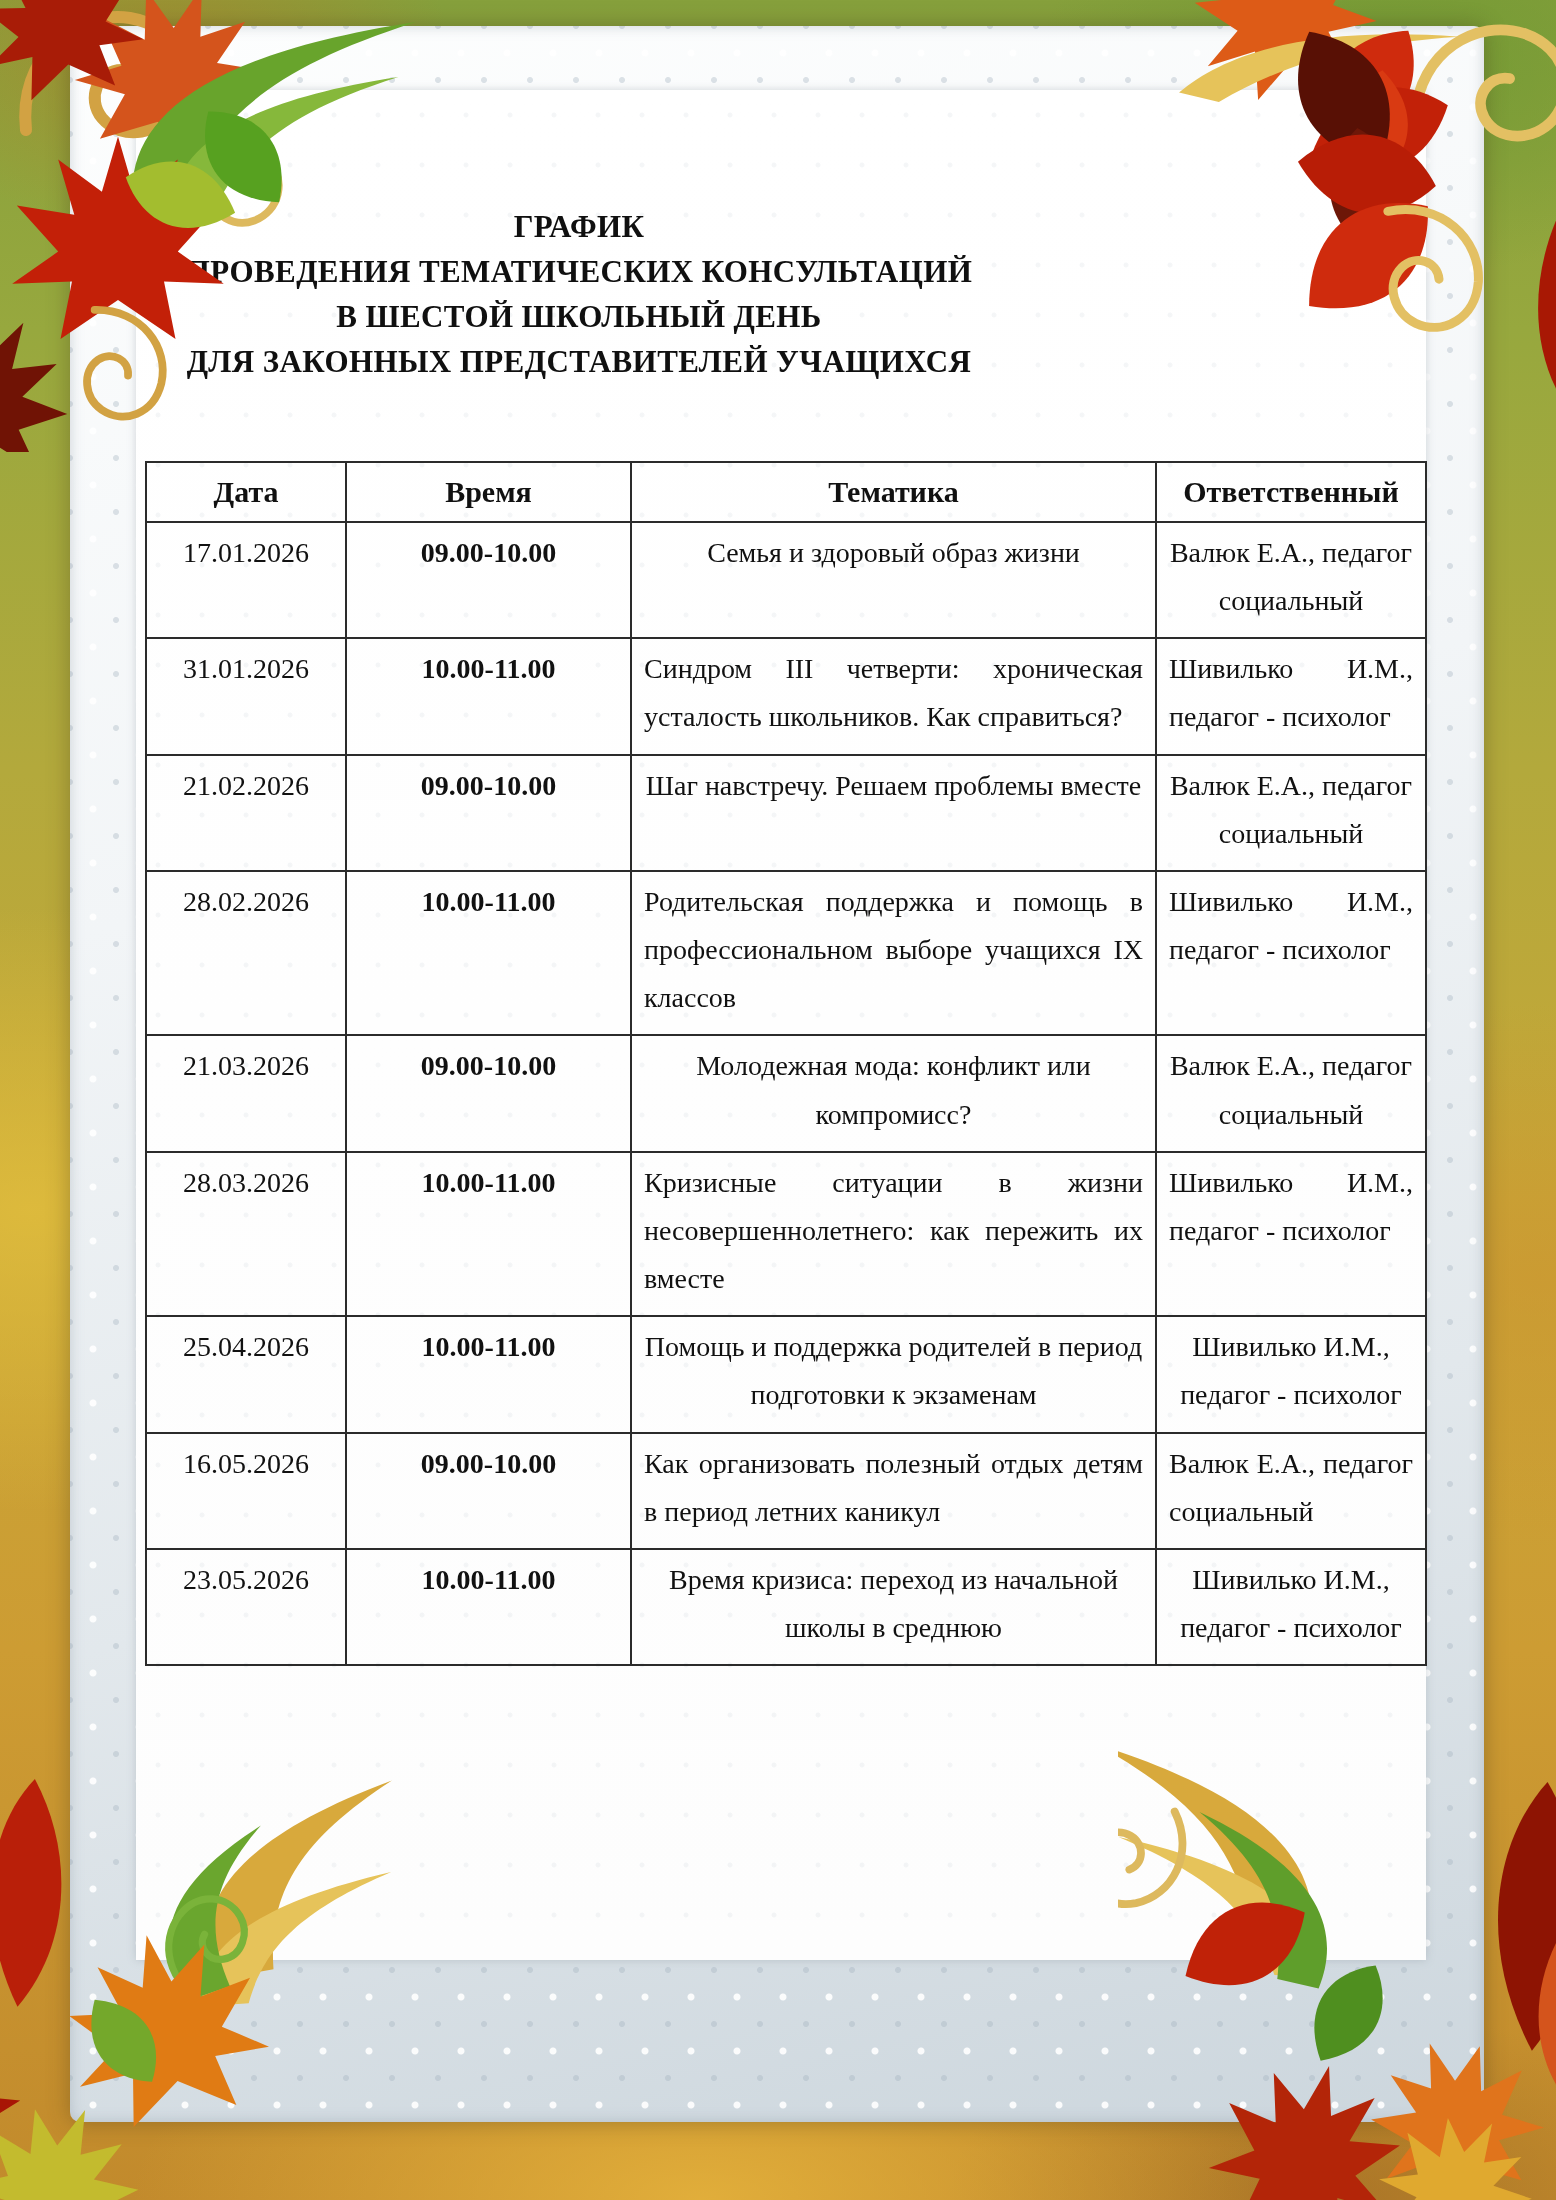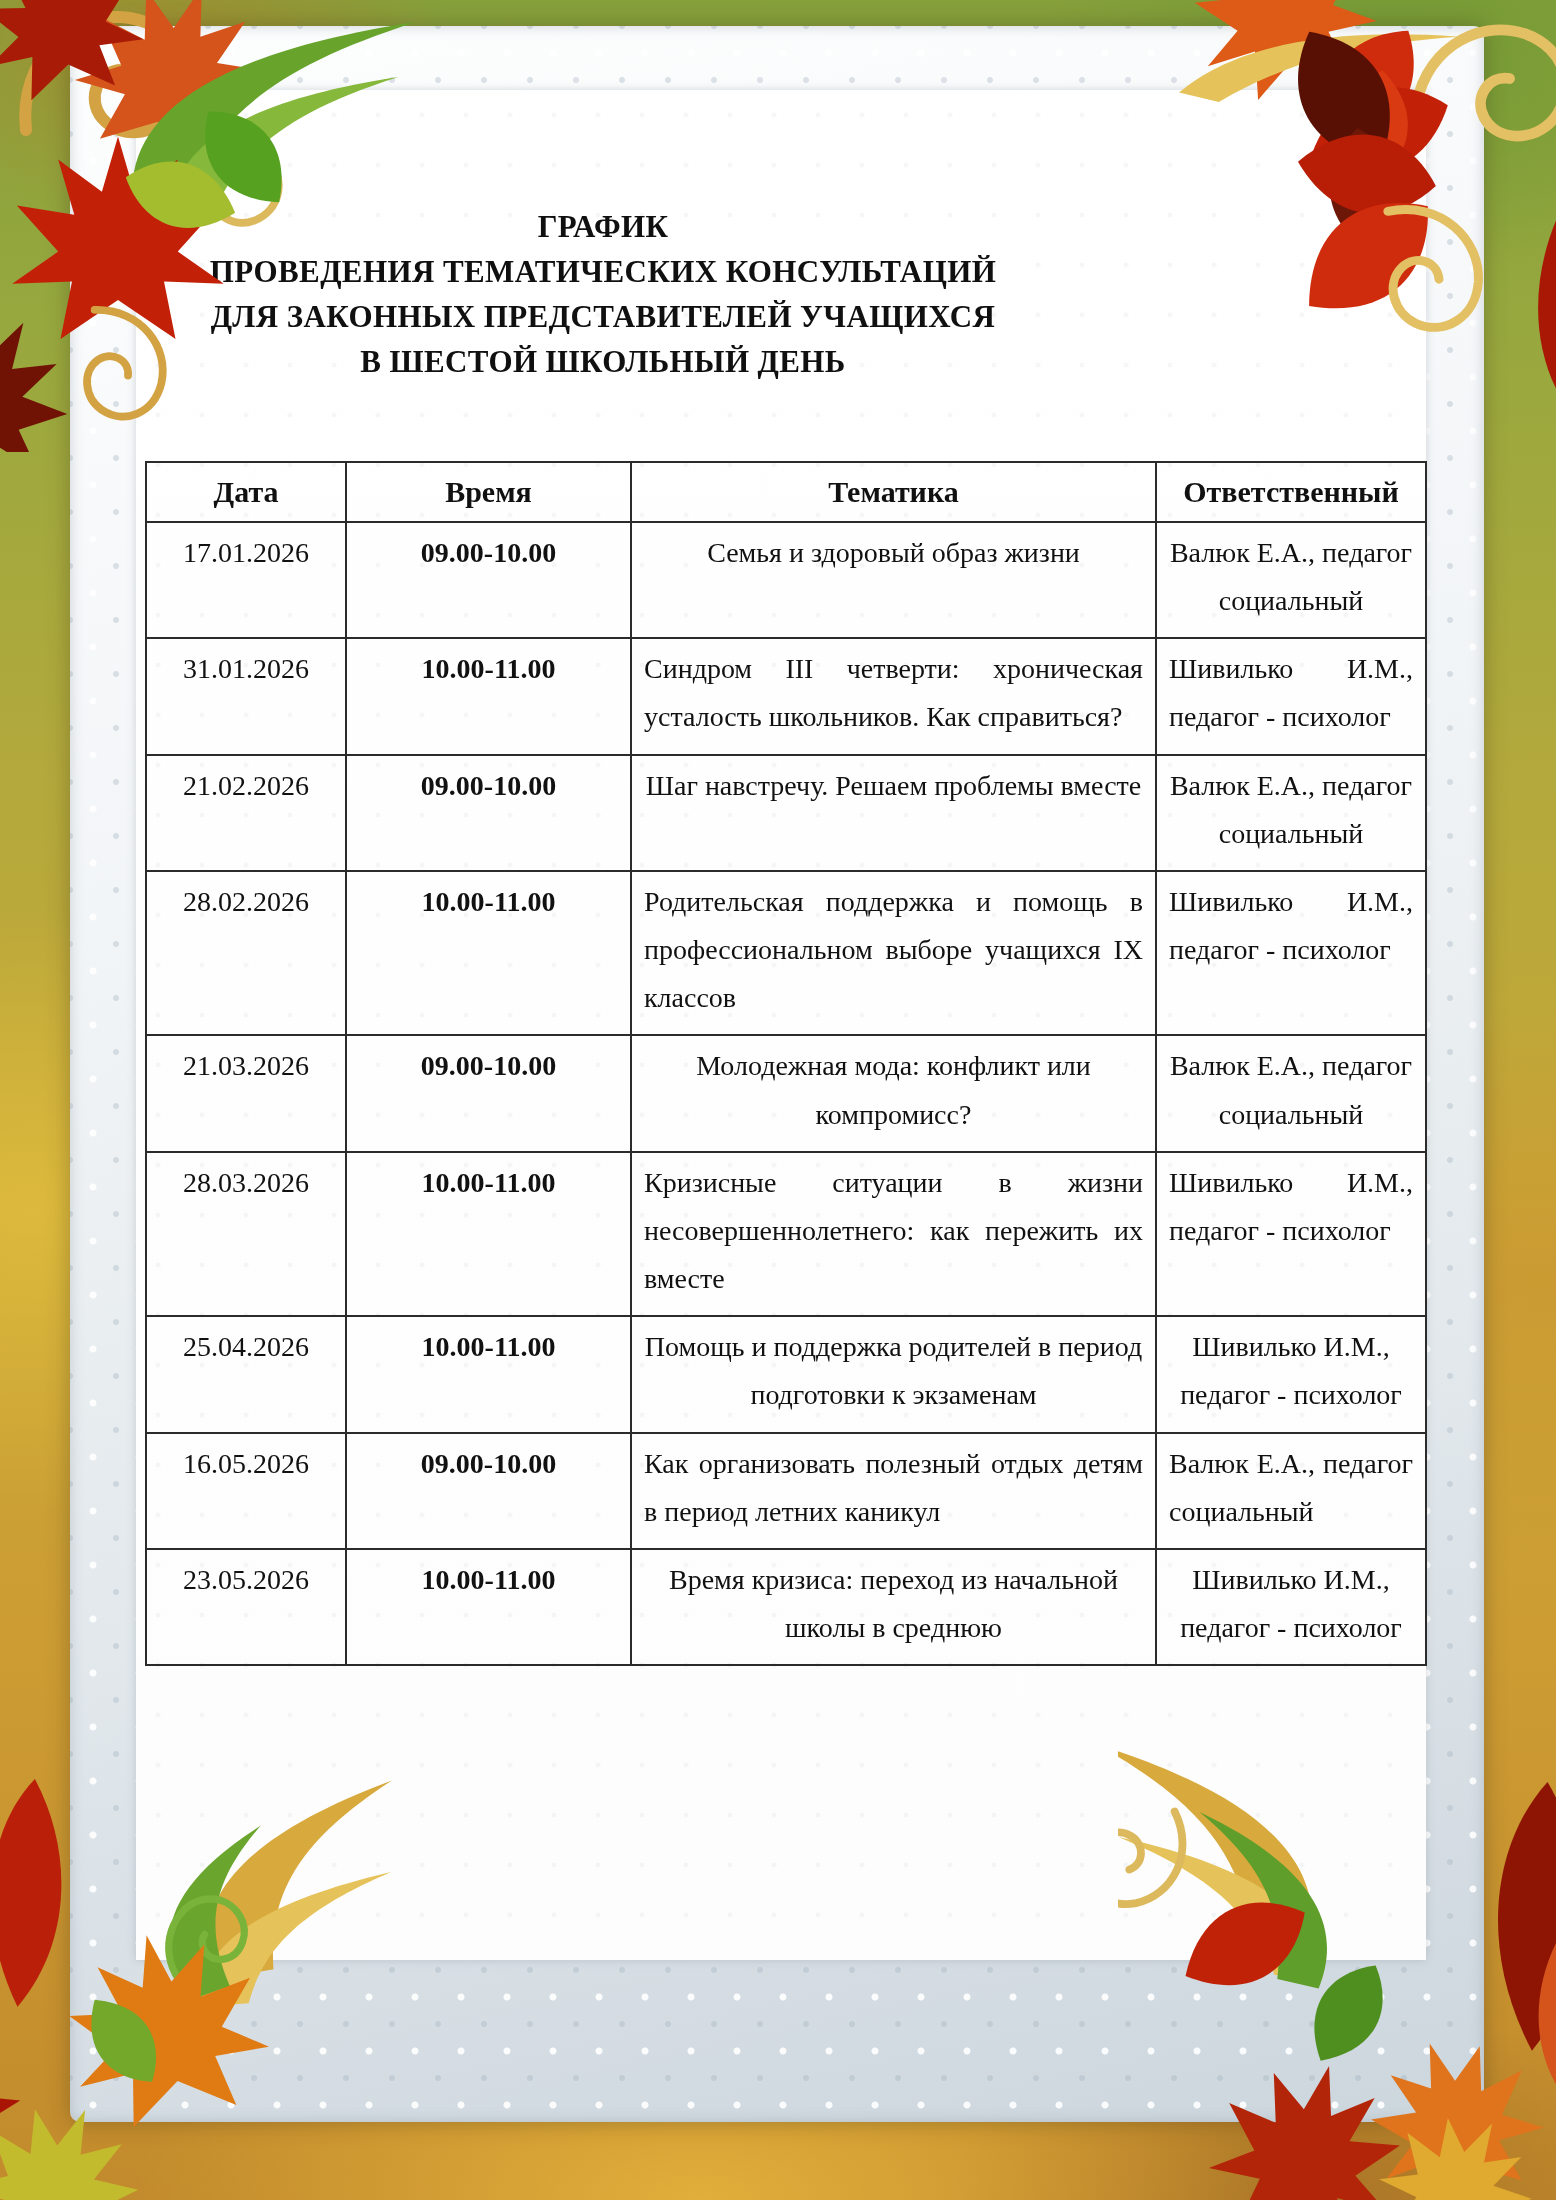--- a/index.html
+++ b/index.html
@@ -33,21 +33,21 @@
   .paper{
     position:absolute;left:136px;top:90px;width:1290px;height:1870px;
     background-image:
       radial-gradient(circle, rgba(190,200,208,.16) 0 2px, transparent 3px),
       linear-gradient(#ffffff,#fdfdfd);
     background-size:44px 50px,100% 100%;
     box-shadow:0 0 8px rgba(130,140,150,.35);
   }
   
   .title{
-    position:absolute;top:204px;left:148px;width:910px;
+    position:absolute;top:204px;left:124px;width:910px;
     text-align:center;color:#101010;
     font-weight:bold;font-size:31px;line-height:45px;
     letter-spacing:.4px;
   }
   
   .tbl-wrap{position:absolute;top:461px;left:145px;width:1280px;}
   table.sched{
     border-collapse:collapse;table-layout:fixed;width:1280px;
     color:#111;font-size:28px;
   }
@@ -86,22 +86,22 @@
 </svg>
 
 <div class="page">
 
   <div class="frame"></div>
   <div class="paper"></div>
 
   <div class="title">
     <div>ГРАФИК</div>
     <div>ПРОВЕДЕНИЯ ТЕМАТИЧЕСКИХ КОНСУЛЬТАЦИЙ</div>
+    <div>В ШЕСТОЙ ШКОЛЬНЫЙ ДЕНЬ</div>
     <div>ДЛЯ ЗАКОННЫХ ПРЕДСТАВИТЕЛЕЙ УЧАЩИХСЯ</div>
-    <div>В ШЕСТОЙ ШКОЛЬНЫЙ ДЕНЬ</div>
   </div>
 
   <div class="tbl-wrap">
     <table class="sched">
       <colgroup>
         <col style="width:200px">
           <col style="width:285px">
           <col style="width:525px">
           <col style="width:270px">
       </colgroup>

